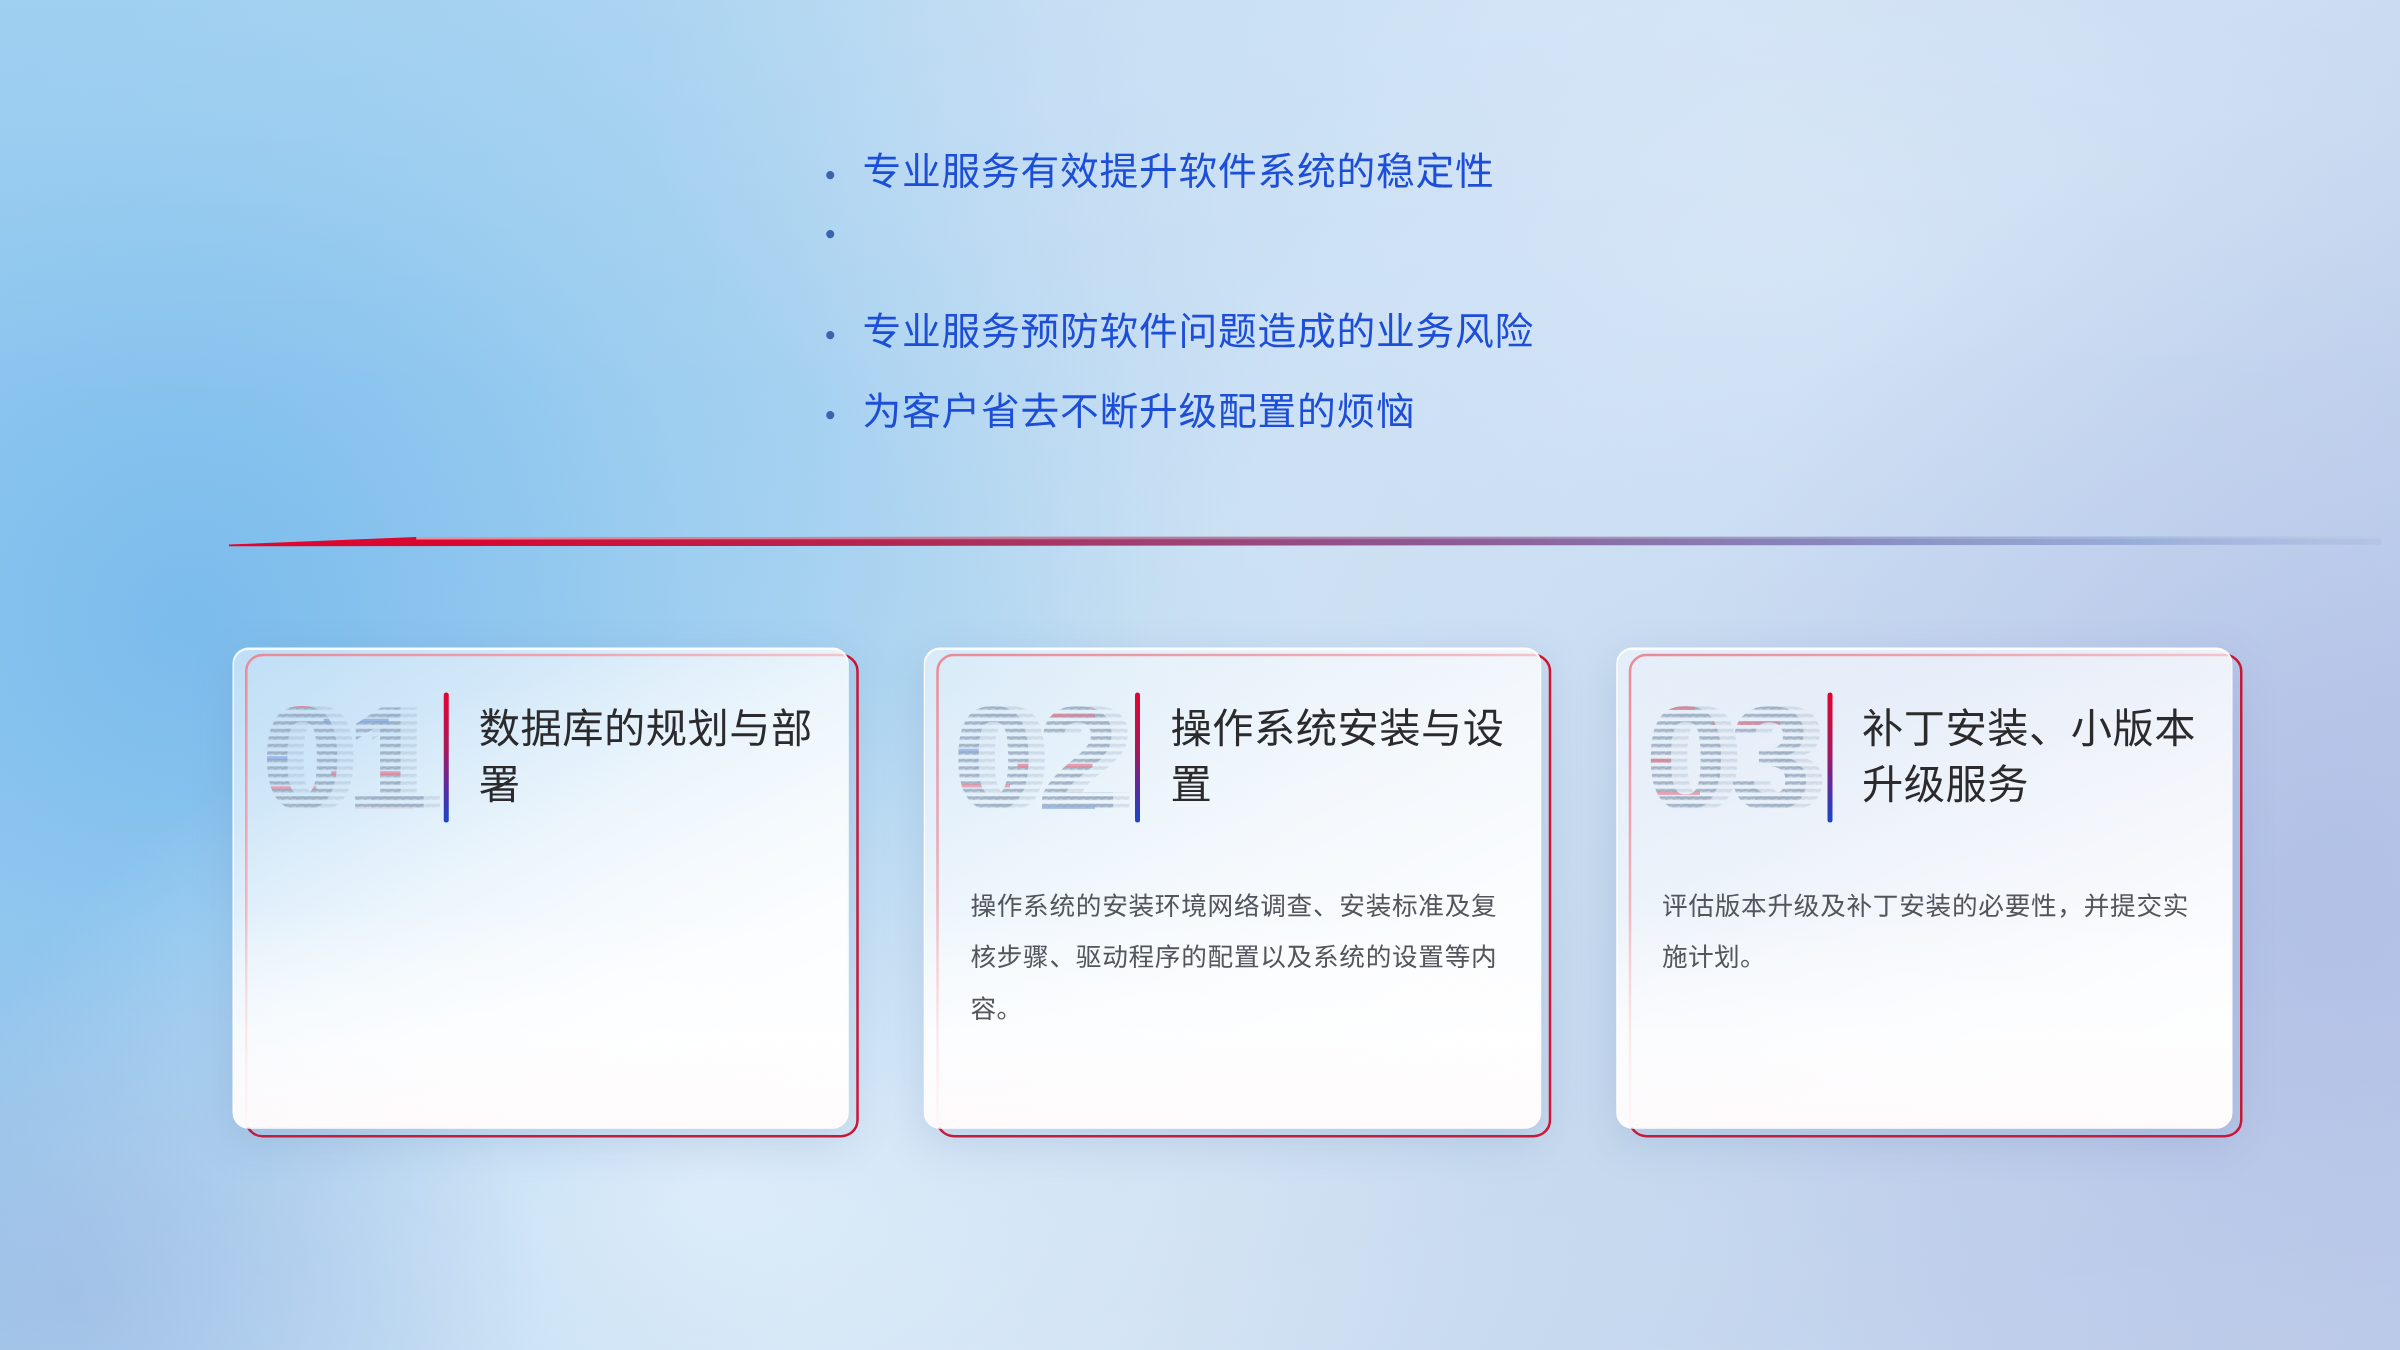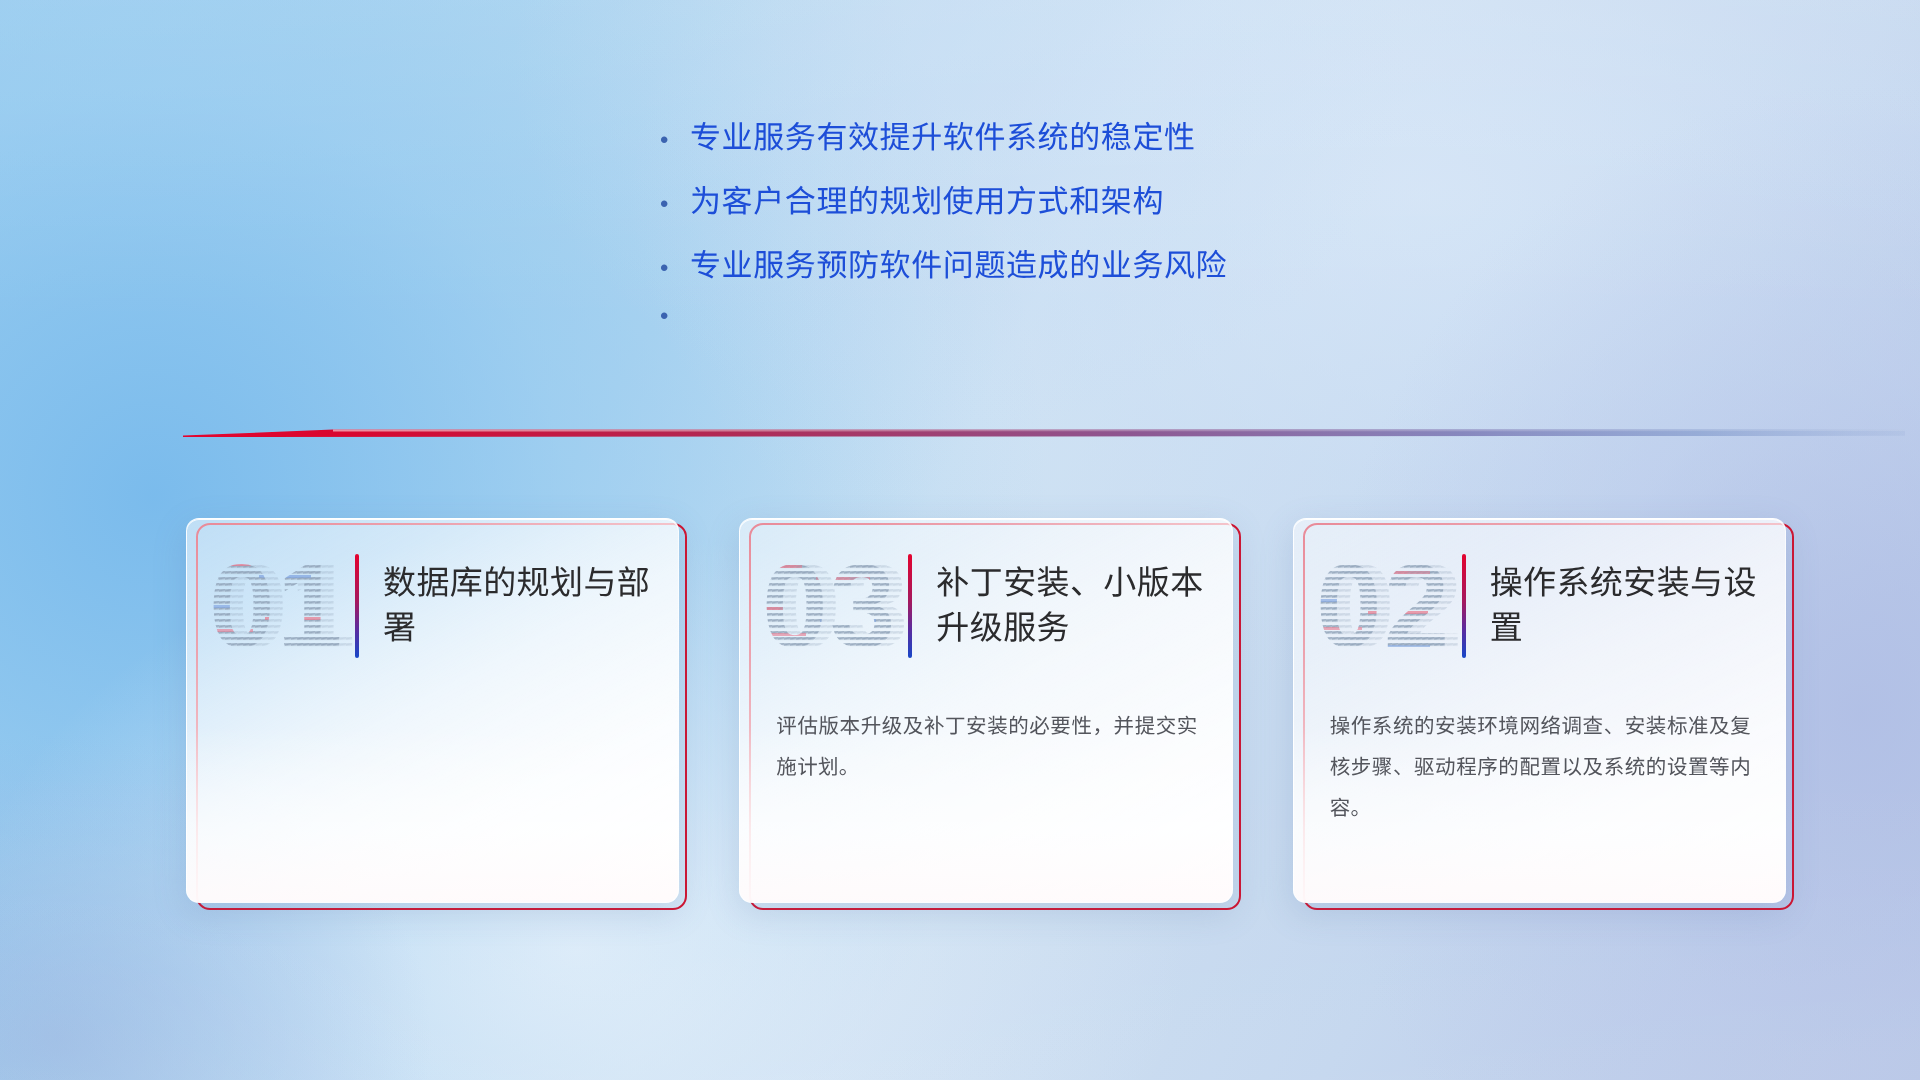--- a/index.html
+++ b/index.html
@@ -239,30 +239,30 @@
 
   <div id="bullets">
 
     <div class="bullet-row">
       <span class="bullet-dot">•</span>
       <span class="bullet-text">专业服务有效提升软件系统的稳定性</span>
     </div>
 
     <div class="bullet-row">
       <span class="bullet-dot">•</span>
-      <span class="bullet-text">为客户合理的规划使用方式和架构</span>
     </div>
 
     <div class="bullet-row">
       <span class="bullet-dot">•</span>
       <span class="bullet-text">专业服务预防软件问题造成的业务风险</span>
     </div>
 
     <div class="bullet-row">
       <span class="bullet-dot">•</span>
+      <span class="bullet-text">为客户省去不断升级配置的烦恼</span>
     </div>
 
   </div>
 
   <div id="divider">
     <svg width="1722" height="18" viewBox="0 0 1722 18" xmlns="http://www.w3.org/2000/svg">
       <defs>
         <linearGradient id="divGrad" x1="0" y1="0" x2="1" y2="0">
           <stop offset="0%" stop-color="#e3052f" stop-opacity="1"></stop>
           <stop offset="10%" stop-color="#d8072f" stop-opacity="1"></stop>
@@ -329,20 +329,55 @@
     </div>
 
     <div class="card-wrap">
       <div class="card-outline"></div>
       <div class="card">
 
         <div class="card-head">
           <div class="card-num">
             <svg width="146" height="118" viewBox="0 0 146 118" xmlns="http://www.w3.org/2000/svg">
               <defs>
+                <mask id="m02">
+                  <rect width="146" height="118" fill="black"></rect>
+                  <text x="2" y="100" font-family="Liberation Sans, sans-serif" font-size="118" font-weight="700" letter-spacing="2" fill="white">02</text>
+                </mask>
+              </defs>
+              <g mask="url(#m02)">
+                <rect x="-18" y="0" width="184" height="118" fill="url(#scan1)"></rect>
+                <rect x="-22" y="14" width="64" height="3" fill="#e8778c" opacity="0.75"></rect>
+                <rect x="60" y="24" width="56" height="3" fill="#e8778c" opacity="0.65"></rect>
+                <rect x="-12" y="52" width="50" height="3" fill="#7fa3e0" opacity="0.65"></rect>
+                <rect x="54" y="64" width="60" height="3" fill="#e8778c" opacity="0.7"></rect>
+                <rect x="-24" y="80" width="72" height="3" fill="#e8778c" opacity="0.6"></rect>
+                <rect x="66" y="98" width="50" height="3" fill="#7fa3e0" opacity="0.6"></rect>
+              </g>
+              <g mask="url(#m02)" transform="translate(13,0)" opacity="0.35">
+                <rect x="-18" y="0" width="184" height="118" fill="url(#scan1)"></rect>
+              </g>
+            </svg>
+          </div>
+          <div class="card-accent"></div>
+          <div class="card-title">操作系统安装与设置</div>
+        </div>
+
+        <div class="card-body">操作系统的安装环境网络调查、安装标准及复核步骤、驱动程序的配置以及系统的设置等内容。</div>
+      </div>
+    </div>
+
+    <div class="card-wrap">
+      <div class="card-outline"></div>
+      <div class="card">
+
+        <div class="card-head">
+          <div class="card-num">
+            <svg width="146" height="118" viewBox="0 0 146 118" xmlns="http://www.w3.org/2000/svg">
+              <defs>
                 <mask id="m03">
                   <rect width="146" height="118" fill="black"></rect>
                   <text x="2" y="100" font-family="Liberation Sans, sans-serif" font-size="118" font-weight="700" letter-spacing="2" fill="white">03</text>
                 </mask>
               </defs>
               <g mask="url(#m03)">
                 <rect x="-18" y="0" width="184" height="118" fill="url(#scan1)"></rect>
                 <rect x="-20" y="18" width="62" height="3" fill="#e8778c" opacity="0.7"></rect>
                 <rect x="56" y="30" width="54" height="3" fill="#e8778c" opacity="0.6"></rect>
                 <rect x="-14" y="60" width="52" height="3" fill="#e8778c" opacity="0.7"></rect>
@@ -356,49 +391,14 @@
             </svg>
           </div>
           <div class="card-accent"></div>
           <div class="card-title">补丁安装、小版本升级服务</div>
         </div>
 
         <div class="card-body">评估版本升级及补丁安装的必要性，并提交实施计划。</div>
       </div>
     </div>
 
-    <div class="card-wrap">
-      <div class="card-outline"></div>
-      <div class="card">
-
-        <div class="card-head">
-          <div class="card-num">
-            <svg width="146" height="118" viewBox="0 0 146 118" xmlns="http://www.w3.org/2000/svg">
-              <defs>
-                <mask id="m02">
-                  <rect width="146" height="118" fill="black"></rect>
-                  <text x="2" y="100" font-family="Liberation Sans, sans-serif" font-size="118" font-weight="700" letter-spacing="2" fill="white">02</text>
-                </mask>
-              </defs>
-              <g mask="url(#m02)">
-                <rect x="-18" y="0" width="184" height="118" fill="url(#scan1)"></rect>
-                <rect x="-22" y="14" width="64" height="3" fill="#e8778c" opacity="0.75"></rect>
-                <rect x="60" y="24" width="56" height="3" fill="#e8778c" opacity="0.65"></rect>
-                <rect x="-12" y="52" width="50" height="3" fill="#7fa3e0" opacity="0.65"></rect>
-                <rect x="54" y="64" width="60" height="3" fill="#e8778c" opacity="0.7"></rect>
-                <rect x="-24" y="80" width="72" height="3" fill="#e8778c" opacity="0.6"></rect>
-                <rect x="66" y="98" width="50" height="3" fill="#7fa3e0" opacity="0.6"></rect>
-              </g>
-              <g mask="url(#m02)" transform="translate(13,0)" opacity="0.35">
-                <rect x="-18" y="0" width="184" height="118" fill="url(#scan1)"></rect>
-              </g>
-            </svg>
-          </div>
-          <div class="card-accent"></div>
-          <div class="card-title">操作系统安装与设置</div>
-        </div>
-
-        <div class="card-body">操作系统的安装环境网络调查、安装标准及复核步骤、驱动程序的配置以及系统的设置等内容。</div>
-      </div>
-    </div>
-
   </div>
 </div>
 
 </body></html>

